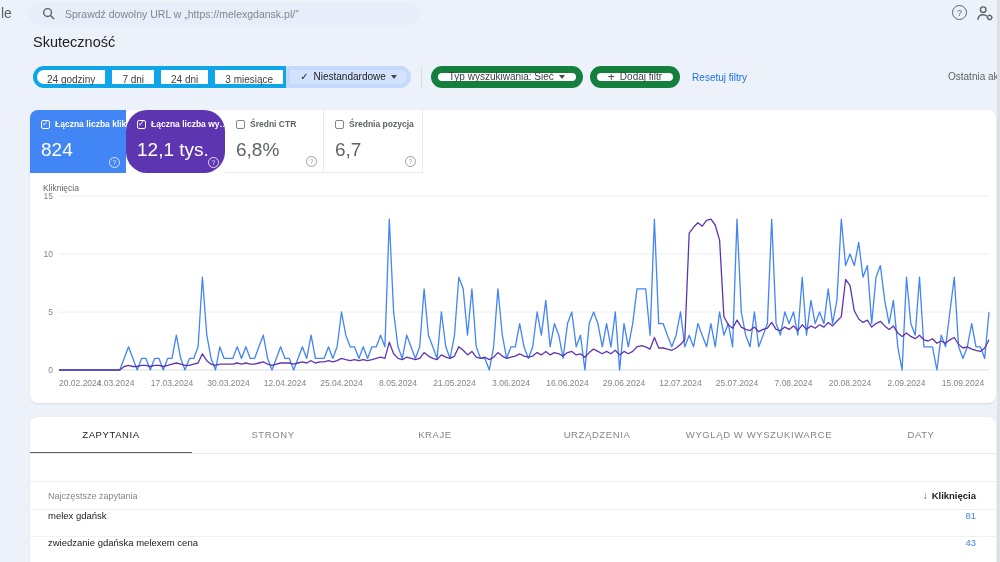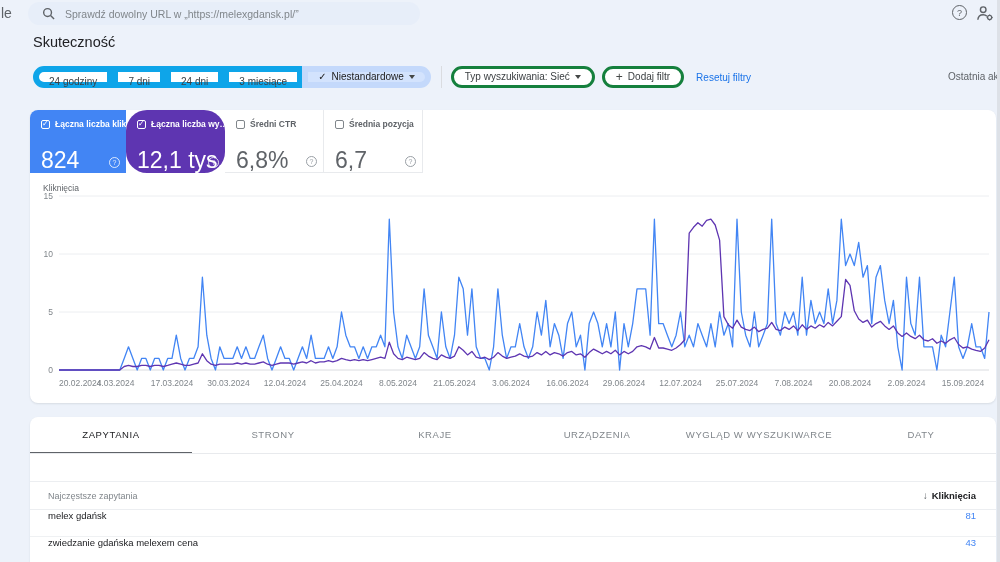--- a/index.html
+++ b/index.html
@@ -23,35 +23,35 @@
     box-sizing:border-box;border:1.2px solid #5f6368;border-radius:50%;
     width:15px;height:15px;font-size:9px;color:#5f6368;
     display:flex;align-items:center;justify-content:center;
   }
   
   .page-title{position:absolute;left:33px;top:34px;font-size:14.5px;color:#202124;}
   
   .filterbar{position:absolute;left:33px;top:66px;height:22px;display:flex;align-items:center;}
   .seggrp{display:flex;}
   .seg{
-    box-sizing:border-box;border:6px solid #0ea5e9;background:#fff;
+    box-sizing:border-box;border:4px solid #0ea5e9;background:#fff;
     height:22px;line-height:20px;padding:0 10px;font-size:10px;color:#3c4043;
     margin-left:-1px;white-space:nowrap;cursor:pointer;
   }
   .seg.first{border-radius:11px 0 0 11px;margin-left:0;}
   .seg.selected{
     border-radius:0 11px 11px 0;background:#d3e3fd;border-color:#c4d9fb;
     color:#1b1b1b;display:flex;align-items:center;gap:5px;
   }
   .seg .chk{font-size:10px;}
   .caret{width:0;height:0;border-left:3.5px solid transparent;border-right:3.5px solid transparent;
     border-top:4px solid #444746;display:inline-block;}
   .vdivider{width:1px;height:22px;background:#dadce0;margin:0 9px 0 10px;}
   .pill-btn{
-    box-sizing:border-box;border:3px solid #15803d;background:#fff;border-radius:11px;
+    box-sizing:border-box;border:7px solid #15803d;background:#fff;border-radius:11px;
     height:22px;line-height:20px;padding:0 11px;font-size:10px;color:#3c4043;
     display:flex;align-items:center;gap:5px;white-space:nowrap;cursor:pointer;
   }
   .pill-btn + .pill-btn{margin-left:7px;}
   .plus{font-size:12px;color:#444746;}
   .reset-link{margin-left:12px;font-size:10px;color:#1a73e8;cursor:pointer;}
   .last-update{position:absolute;left:948px;top:71px;font-size:10px;color:#5f6368;white-space:nowrap;}
   
   .card{
     position:absolute;background:#fff;border-radius:8px;
@@ -68,21 +68,21 @@
   .metric-tile.t0{width:96px;border-radius:8px 0 0 0;}
   .metric-tile.t3{width:99px;}
   .metric-tile.plain{border-right:1px solid #e8eaed;border-bottom:1px solid #e8eaed;}
   .m-label-row{display:flex;align-items:center;gap:5px;}
   .cbx{width:9px;height:9px;box-sizing:border-box;border:1.4px solid #80868b;border-radius:2px;
        position:relative;flex:0 0 auto;}
   .colored .cbx{border-color:#fff;}
   .checked .cbx::after{content:"✓";position:absolute;left:0px;top:-2px;font-size:8px;color:#fff;}
   .m-label{font-size:8.5px;font-weight:bold;color:#5f6368;white-space:nowrap;}
   .colored .m-label{color:#fff;}
-  .m-value{font-size:23px;margin-top:18px;color:#5f6368;}
+  .m-value{font-size:19px;margin-top:10px;color:#5f6368;}
   .colored .m-value{color:#fff;}
   .tile-help{position:absolute;right:6px;bottom:5px;width:11px;height:11px;box-sizing:border-box;
     border:1px solid #9aa0a6;border-radius:50%;font-size:7px;color:#9aa0a6;
     display:flex;align-items:center;justify-content:center;}
   .colored .tile-help{border-color:rgba(255,255,255,.8);color:rgba(255,255,255,.85);}
   
   .y-axis-title{position:absolute;left:13px;top:73px;font-size:8.5px;color:#5f6368;}
   #perf-chart{position:absolute;left:3px;top:80px;}
   
   .tabbar{display:flex;border-bottom:1px solid #e8eaed;height:37px;box-sizing:border-box;overflow:hidden;}

